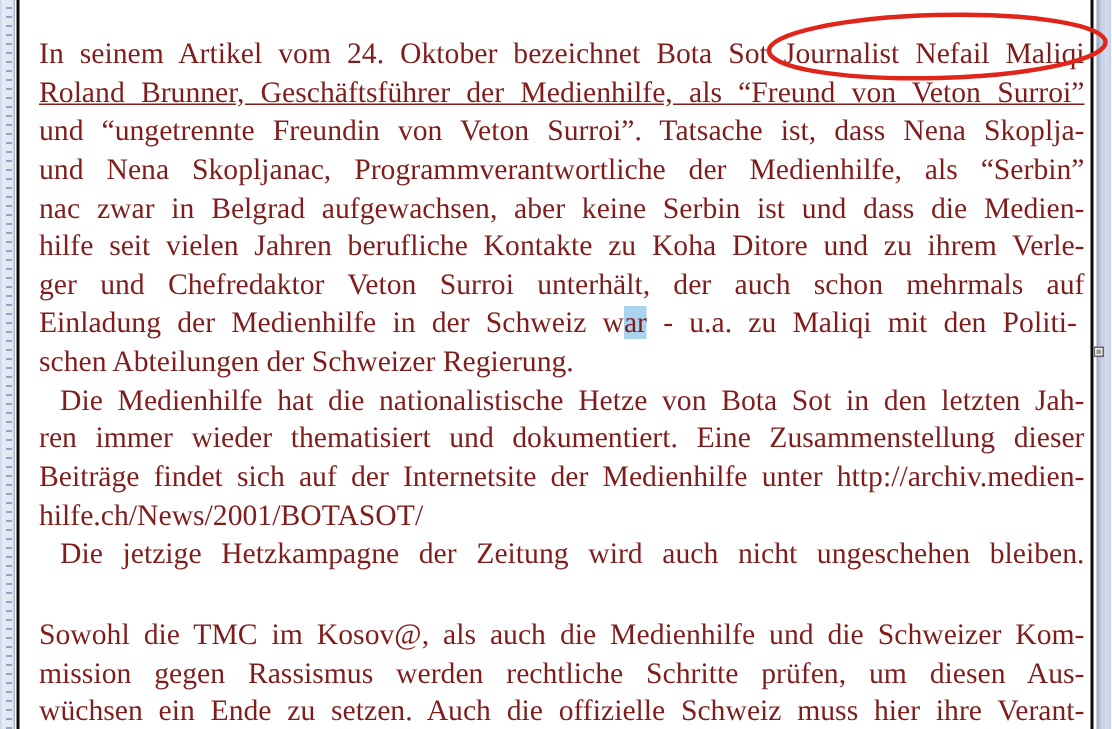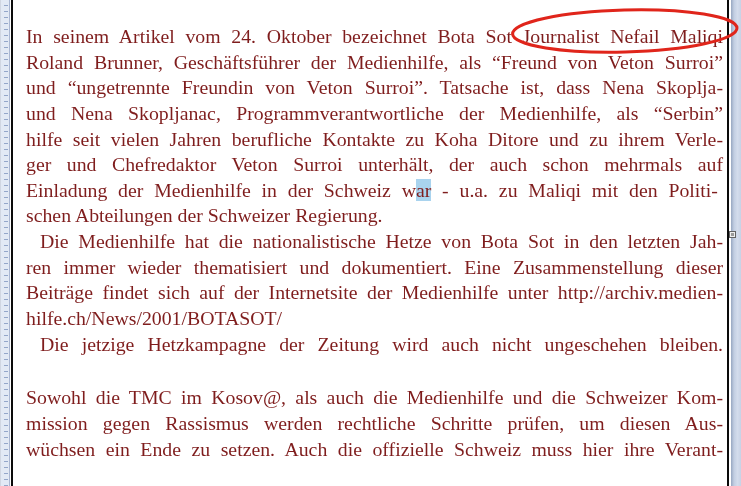--- a/index.html
+++ b/index.html
@@ -67,23 +67,24 @@
   </div>
 
   <div class="vline left"></div>
   <div class="vline right"></div>
 
   <div class="edge-strip"></div>
   <div class="handle"></div>
 
   <div class="text-block">
       <div class="line" style="word-spacing: 5.73011px;"><span><span>In seinem Artikel vom 24. Oktober bezeichnet Bota Sot </span><span>Journalist Nefail Maliqi</span></span></div>
-      <div class="line" style="word-spacing: 5.85417px;"><span><span>Roland Brunner, Geschäftsführer der Medienhilfe, als “Freund von Veton Surroi”</span></span></div>
+      <div class="line" style="word-spacing: 5.85417px; text-decoration: underline;"><span><span>Roland Brunner, Geschäftsführer der Medienhilfe, als “Freund von Veton Surroi”</span></span></div>
       <div class="line" style="word-spacing: 7.0625px;"><span><span>und “ungetrennte Freundin von Veton Surroi”. Tatsache ist, dass Nena Skoplja-</span></span></div>
       <div class="line" style="word-spacing: 10.3482px;"><span><span>und Nena Skopljanac, Programmverantwortliche der Medienhilfe, als “Serbin”</span></span></div>
+      <div class="line" style="word-spacing: 6.22135px;"><span><span>nac zwar in Belgrad aufgewachsen, aber keine Serbin ist und dass die Medien-</span></span></div>
       <div class="line" style="word-spacing: 5.5651px;"><span><span>hilfe seit vielen Jahren berufliche Kontakte zu Koha Ditore und zu ihrem Verle-</span></span></div>
       <div class="line" style="word-spacing: 10.575px;"><span><span>ger und Chefredaktor Veton Surroi unterhält, der auch schon mehrmals auf</span></span></div>
       <div class="line" style="word-spacing: 5.84856px;"><span><span>Einladung der Medienhilfe in der Schweiz w</span><span class="hl" style="background: rgb(169, 211, 238);">ar</span><span> - u.a. zu Maliqi mit den Politi-</span></span></div>
       <div class="line"><span><span>schen Abteilungen der Schweizer Regierung.</span></span></div>
       <div class="line indent" style="word-spacing: 4.82161px;"><span><span>Die Medienhilfe hat die nationalistische Hetze von Bota Sot in den letzten Jah-</span></span></div>
       <div class="line" style="word-spacing: 7.4043px;"><span><span>ren immer wieder thematisiert und dokumentiert. Eine Zusammenstellung dieser</span></span></div>
       <div class="line" style="word-spacing: 4.47222px;"><span><span>Beiträge findet sich auf der Internetsite der Medienhilfe unter http://archiv.medien-</span></span></div>
       <div class="line"><span><span>hilfe.ch/News/2001/BOTASOT/</span></span></div>
       <div class="line indent" style="word-spacing: 8.14583px;"><span><span>Die jetzige Hetzkampagne der Zeitung wird auch nicht ungeschehen bleiben.</span></span></div>
       <div class="line" style="word-spacing: 4.35807px; margin-top: 28px;"><span><span>Sowohl die TMC im Kosov@, als auch die Medienhilfe und die Schweizer Kom-</span></span></div>

